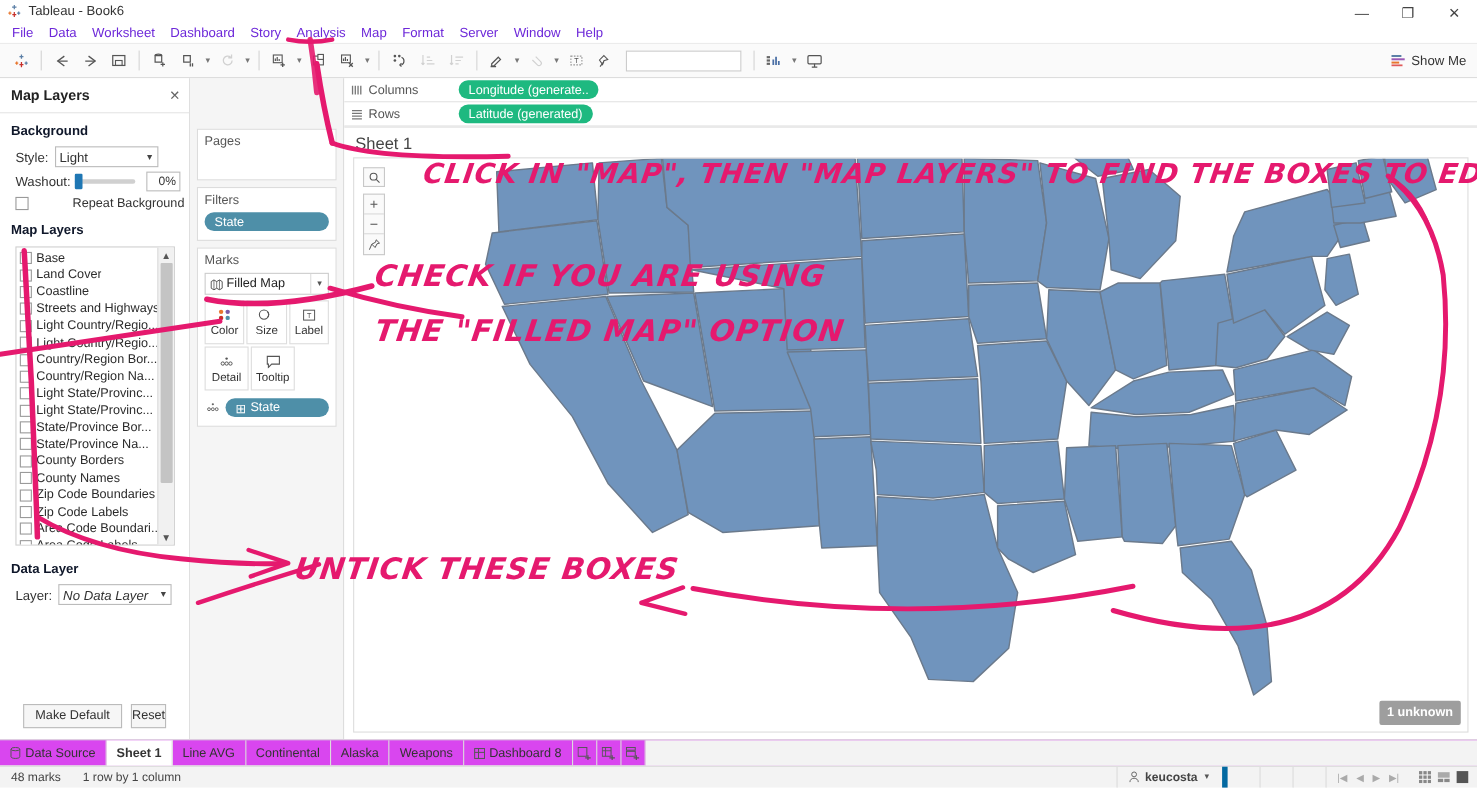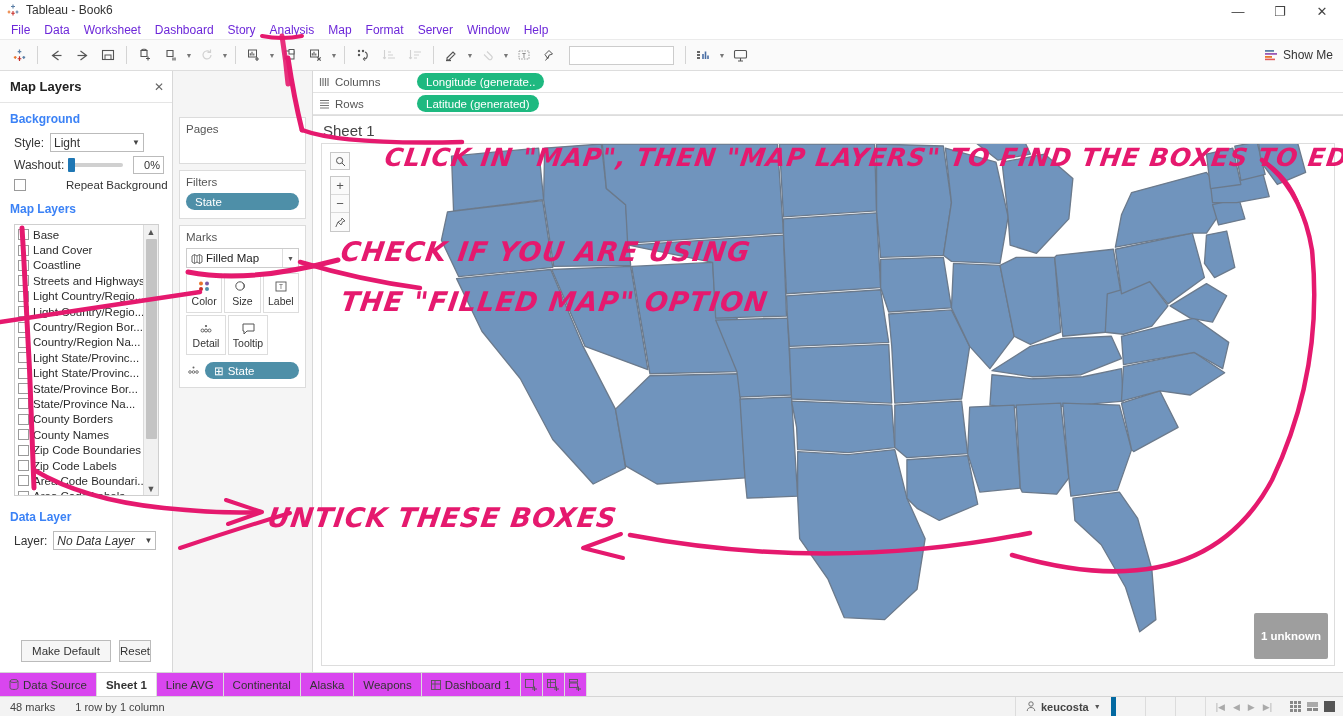--- a/index.html
+++ b/index.html
@@ -69,21 +69,21 @@
     width: 173px; background: #fff; border-right: 1px solid #d8d8d8;
     display: flex; flex-direction: column; padding: 0;
   }
   .panel-head {
     display: flex; align-items: center; justify-content: space-between;
     padding: 8px 8px 8px 10px; border-bottom: 1px solid #e5e5e5;
   }
   .panel-title { font-size: 13px; font-weight: bold; color: #222; }
   .panel-close { font-size: 12px; color: #666; cursor: pointer; }
   .section-title {
-    font-size: 12px; font-weight: bold; color: #3b82f6; padding: 9px 0 6px 10px;
+    font-size: 12px; font-weight: bold; color: #0f172a; padding: 9px 0 6px 10px;
   }
   .field-row { display: flex; align-items: center; padding: 1px 8px 1px 14px; gap: 6px; }
   .field-label { font-size: 12px; color: #333; }
   .sel {
     border: 1px solid #bbb; background: #fff; height: 19px;
     font-size: 12px; color: #333; display: flex; align-items: center;
     padding: 0 3px; justify-content: space-between; position: relative;
   }
   .sel .cv { font-size: 8px; color: #444; margin-left: 4px; }
   .washout-row { display: flex; align-items: center; padding: 3px 8px 3px 14px; gap: 4px; }
@@ -199,21 +199,21 @@
   }
   .mc-group { margin-top: 6px; border: 1px solid #c8c8c8; background: #fafafa; }
   .mc-group .mc-item {
     height: 18px; display: flex; align-items: center; justify-content: center;
     color: #555; font-size: 13px; border-bottom: 1px solid #dadada;
   }
   .mc-group .mc-item:last-child { border-bottom: none; }
   .map-svg { position: absolute; inset: 0; }
   .unknown-badge {
     position: absolute; right: 6px; bottom: 6px; background: #9e9e9e; color: #fff;
-    font-size: 11.5px; font-weight: bold; padding: 17px 7px; border-radius: 2px;
+    font-size: 11.5px; font-weight: bold; padding: 5px 7px; border-radius: 2px;
   }
 
   
   .annot-layer { position: absolute; inset: 0; pointer-events: none; z-index: 40; }
   .ann-text {
     position: absolute; color: #e5196e; font-family: "DejaVu Sans", sans-serif;
     font-weight: bold; font-style: italic; letter-spacing: 1px;
     text-transform: uppercase; white-space: nowrap;
     transform: skewX(-8deg);
   }
@@ -848,21 +848,21 @@
     <div class="tab">
       <span>Weapons</span>
     </div>
     <div class="tab">
       <span>
         <svg width="10" height="10" viewBox="0 0 10 10">
             <rect x="0.5" y="0.5" width="9" height="9" fill="none" stroke="#555" stroke-width="0.9"></rect>
             <path d="M0.5 4h9M4 0.5v9" stroke="#555" stroke-width="0.9"></path>
           </svg>
       </span>
-      <span>Dashboard 1</span>
+      <span>Dashboard 8</span>
     </div>
     <div class="tab-icon-btn">
       <svg width="13" height="12" viewBox="0 0 13 12">
           <rect x="0.5" y="0.5" width="8" height="8" fill="none" stroke="#555" stroke-width="0.9"></rect>
           <path d="M7 10h5M9.5 7.5v5" stroke="#555" stroke-width="1.1"></path>
         </svg>
     </div>
     <div class="tab-icon-btn">
       <svg width="13" height="12" viewBox="0 0 13 12">
           <rect x="0.5" y="0.5" width="8" height="8" fill="none" stroke="#555" stroke-width="0.9"></rect>

